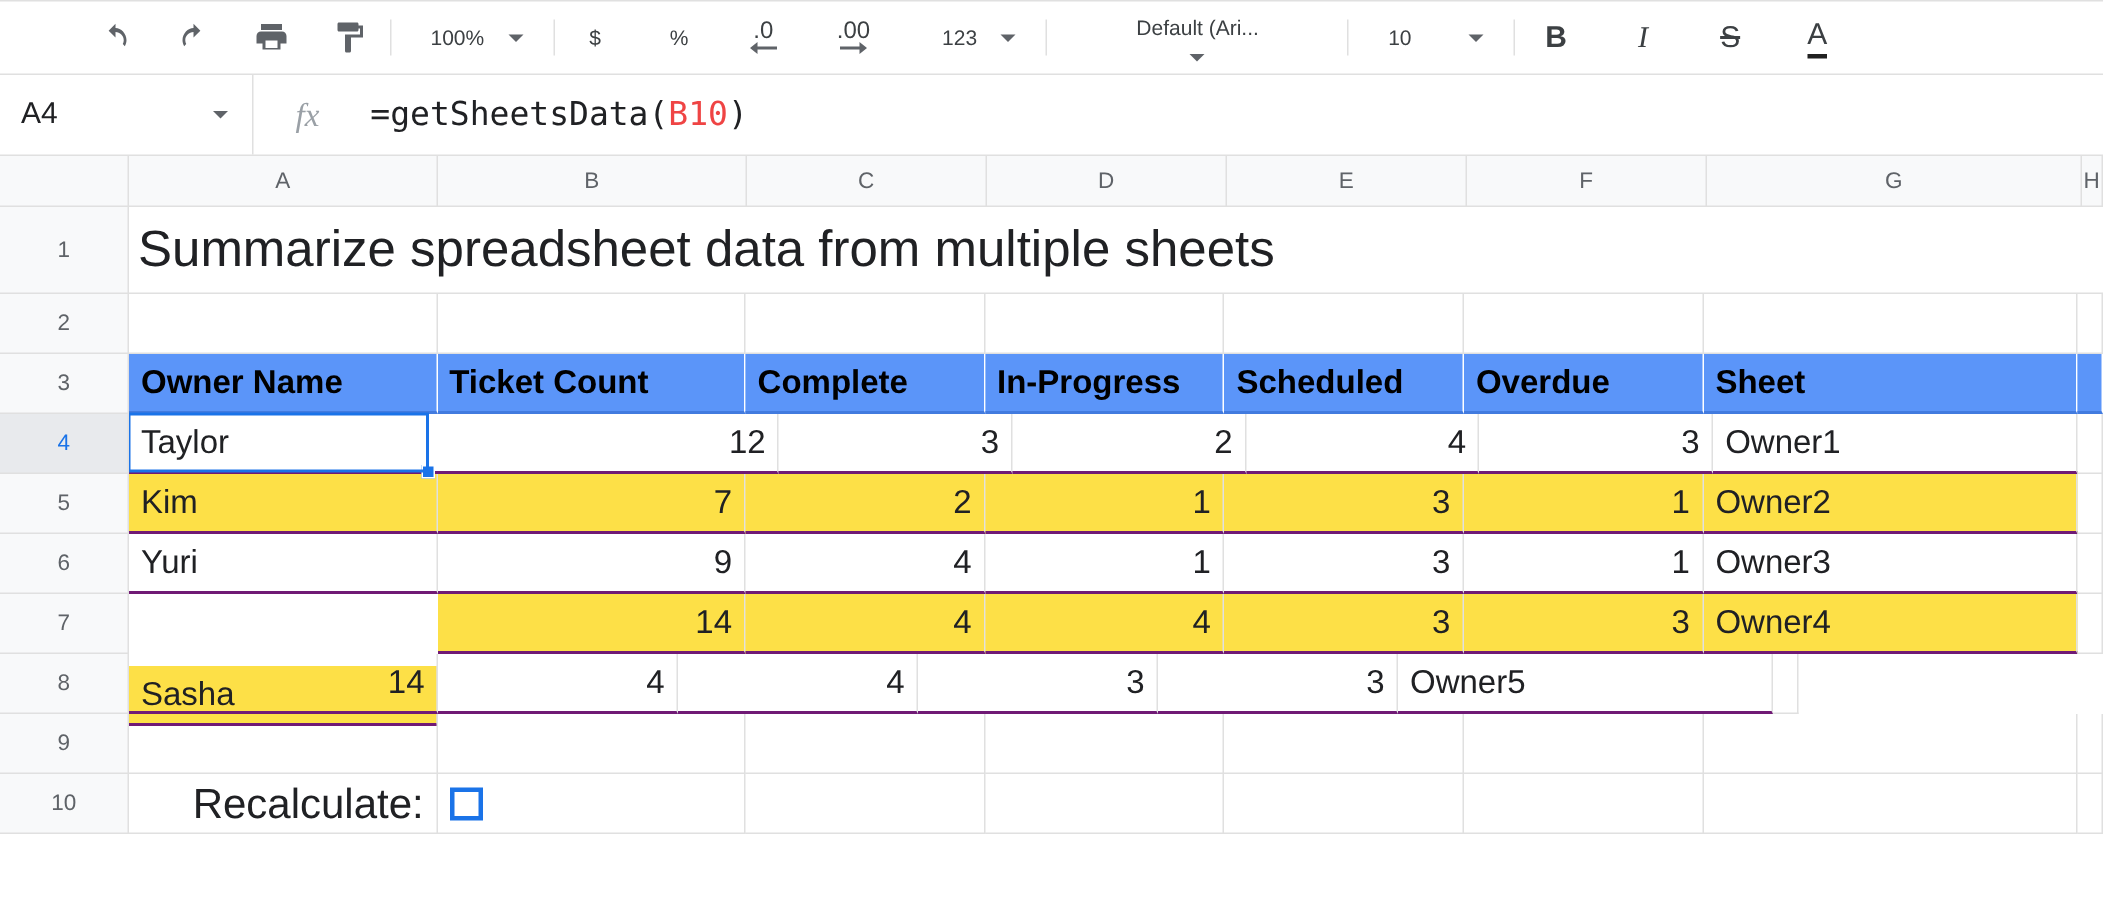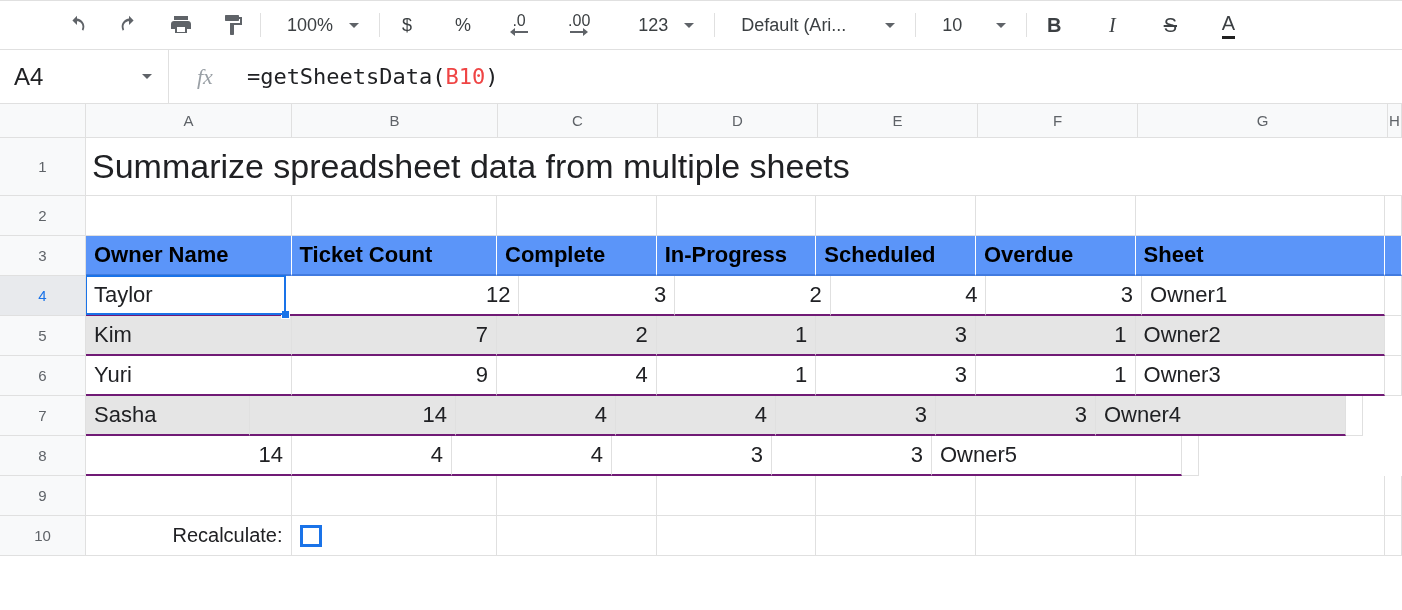--- a/index.html
+++ b/index.html
@@ -4,46 +4,46 @@
 <style>
   * { box-sizing: border-box; margin: 0; padding: 0; }
   html, body { width: 1402px; height: 610px; font-family: Arial, sans-serif; background: #fff; overflow: hidden; color: #202124; }
   .toolbar {
     display: flex; align-items: center; height: 50px; padding: 0 20px;
     border-top: 1px solid #e0e0e0; border-bottom: 1px solid #e0e0e0;
     gap: 0;
   }
   .tb-btn { display: inline-flex; align-items: center; justify-content: center; height: 34px; min-width: 34px; padding: 0 4px; color: #5f6368; cursor: pointer; }
   .tb-sep { width: 1px; height: 24px; background: #e0e0e0; margin: 0 10px; }
-  .tb-text { font-size: 18px; color: #3c4043; padding: 0 6px; }
+  .tb-text { font-size: 14px; color: #3c4043; padding: 0 6px; }
   .tb-group { display: inline-flex; align-items: center; gap: 10px; }
   .tb-dd { display: inline-flex; align-items: center; gap: 10px; padding: 0 10px; cursor: pointer; }
   .caret { width: 0; height: 0; border-left: 5px solid transparent; border-right: 5px solid transparent; border-top: 5px solid #5f6368; }
   svg { display: block; }
 
   .fbar {
     display: flex; align-items: center; height: 54px; border-bottom: 1px solid #e0e0e0;
   }
-  .namebox { display: flex; align-items: center; width: 168px; padding-left: 14px; font-size: 24px; color: #202124; position: relative; }
+  .namebox { display: flex; align-items: center; width: 168px; padding-left: 14px; font-size: 20px; color: #202124; position: relative; }
   .namebox .caret { position: absolute; right: 16px; }
   .fx { font-family: 'Times New Roman', serif; font-style: italic; font-size: 22px; color: #9aa0a6; padding: 0 28px; border-left: 1px solid #e0e0e0; height: 100%; display: flex; align-items: center; }
   .formula { font-family: 'Consolas','Menlo',monospace; font-size: 22px; color: #202124; padding-left: 6px; }
   .formula .arg { color: #ef4444; }
 
   .sheet { display: flex; height: calc(610px - 50px - 54px); }
   .colhdr { display:flex; }
   .colcell, .rowcell { display:flex; align-items:center; justify-content:center; font-size:15px; color:#5f6368; background:#f8f9fa; }
   .colcell { height:34px; border-right:1px solid #e0e0e0; border-bottom:1px solid #e0e0e0; }
   .rowcell { border-right:1px solid #e0e0e0; border-bottom:1px solid #e0e0e0; }
   .corner { width:86px; height:34px; background:#f8f9fa; border-right:1px solid #e0e0e0; border-bottom:1px solid #e0e0e0; }
   .gridwrap { flex:1; overflow:hidden; }
   .row { display:flex; }
   .cell { border-right:1px solid #e0e0e0; border-bottom:1px solid #e0e0e0; display:flex; align-items:center; font-size:22px; padding:0 8px; }
   .row.hdr .cell { background:#5b95f9; color:#000; font-weight:bold; border-right:1px solid #fff; border-bottom:2px solid #427bdf; }
-  .row.even .cell.dz { background:#e5e5e5; }
+  .row.even .cell.dz { background:#fde047; }
   .row.data .cell.dz { border-bottom:2px solid #701a75; }
   .cell.num { justify-content:flex-end; }
   .title-cell { font-size:34px; font-weight:normal; padding-left:6px; }
   .rowcell.active { background:#e8eaed; color:#1a73e8; }
   .selected { position:relative; }
   .selected::after {
     content:""; position:absolute; left:-1px; top:-1px; right:-1px; bottom:-1px;
     border:2px solid #1a73e8; pointer-events:none;
   }
   .selected .handle { position:absolute; right:-5px; bottom:-5px; width:9px; height:9px; background:#1a73e8; border:1px solid #fff; }
@@ -96,21 +96,21 @@
       <svg width="18" height="8" viewBox="0 0 18 8" fill="#5f6368">
           <path d="M18 4l-5 4V5H0V3h13V0z"></path>
         </svg>
     </span>
     <span class="tb-dd">
       <span class="tb-text">123</span>
       <span class="caret"></span>
     </span>
   </div>
   <div class="tb-sep"></div>
-  <div class="tb-dd" style="min-width:180px; justify-content:space-between;">
+  <div class="tb-dd" style="min-width:180px; justify-content:space-between;flex-direction:column;">
     <span class="tb-text">Default (Ari...</span>
     <span class="caret"></span>
   </div>
   <div class="tb-sep"></div>
   <div class="tb-dd" style="min-width:90px; justify-content:space-between;">
     <span class="tb-text">10</span>
     <span class="caret"></span>
   </div>
   <div class="tb-sep"></div>
   <div class="tb-group" style="gap:24px;">
@@ -215,21 +215,21 @@
           <div class="cell dz" style="width: 206px; height: 100%;">Yuri</div>
           <div class="cell num dz" style="width: 206px; height: 100%;">9</div>
           <div class="cell num dz" style="width: 160px; height: 100%;">4</div>
           <div class="cell num dz" style="width: 160px; height: 100%;">1</div>
           <div class="cell num dz" style="width: 160px; height: 100%;">3</div>
           <div class="cell num dz" style="width: 160px; height: 100%;">1</div>
           <div class="cell dz" style="width: 250px; height: 100%;">Owner3</div>
           <div class="cell " style="width: 14px; height: 100%;"></div>
         </div>
         <div class="row data even" style="height: 40px;">
-          <div class="cell dz" style="width: 164px; height: 100%;">Sasha</div>
+          <div class="cell dz" style="width: 206px; height: 100%; margin-top: 48px;">Sasha</div>
           <div class="cell num dz" style="width: 206px; height: 100%;">14</div>
           <div class="cell num dz" style="width: 160px; height: 100%;">4</div>
           <div class="cell num dz" style="width: 160px; height: 100%;">4</div>
           <div class="cell num dz" style="width: 160px; height: 100%;">3</div>
           <div class="cell num dz" style="width: 160px; height: 100%;">3</div>
           <div class="cell dz" style="width: 250px; height: 100%;">Owner4</div>
           <div class="cell " style="width: 14px; height: 100%;"></div>
         </div>
         <div class="row data" style="height: 40px;">
           <div class="cell num dz" style="width: 206px; height: 100%;">14</div>
@@ -244,21 +244,21 @@
           <div class="cell " style="width: 206px; height: 100%;"></div>
           <div class="cell " style="width: 206px; height: 100%;"></div>
           <div class="cell " style="width: 160px; height: 100%;"></div>
           <div class="cell " style="width: 160px; height: 100%;"></div>
           <div class="cell " style="width: 160px; height: 100%;"></div>
           <div class="cell " style="width: 160px; height: 100%;"></div>
           <div class="cell " style="width: 250px; height: 100%;"></div>
           <div class="cell " style="width: 14px; height: 100%;"></div>
         </div>
         <div class="row " style="height: 40px;">
-          <div class="cell " style="width: 206px; height: 100%; justify-content: flex-end; font-size: 20px;">Recalculate:</div>
+          <div class="cell " style="width: 206px; height: 100%; justify-content: flex-end; font-size: 28px;">Recalculate:</div>
           <div class="cell " style="width: 206px; height: 100%;">
             <div class="chk"></div>
           </div>
           <div class="cell " style="width: 160px; height: 100%;"></div>
           <div class="cell " style="width: 160px; height: 100%;"></div>
           <div class="cell " style="width: 160px; height: 100%;"></div>
           <div class="cell " style="width: 160px; height: 100%;"></div>
           <div class="cell " style="width: 250px; height: 100%;"></div>
           <div class="cell " style="width: 14px; height: 100%;"></div>
         </div>

